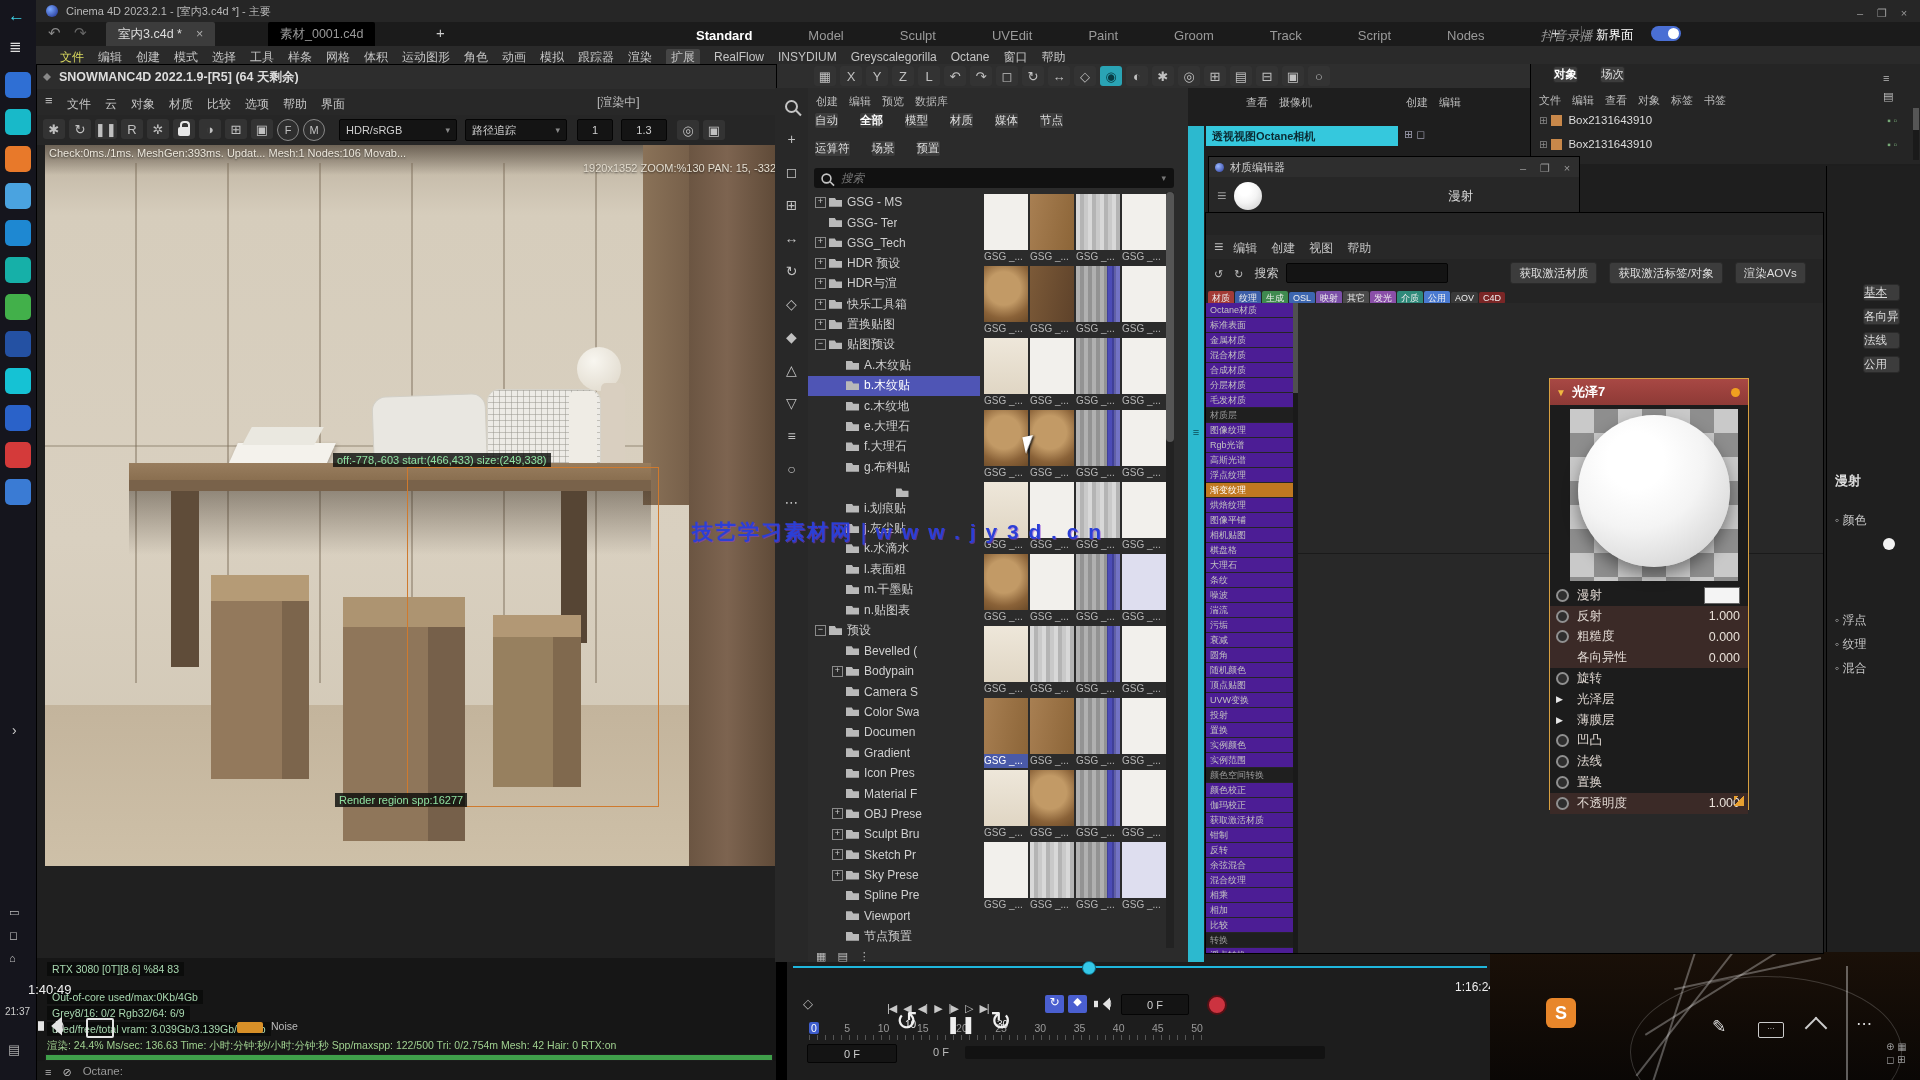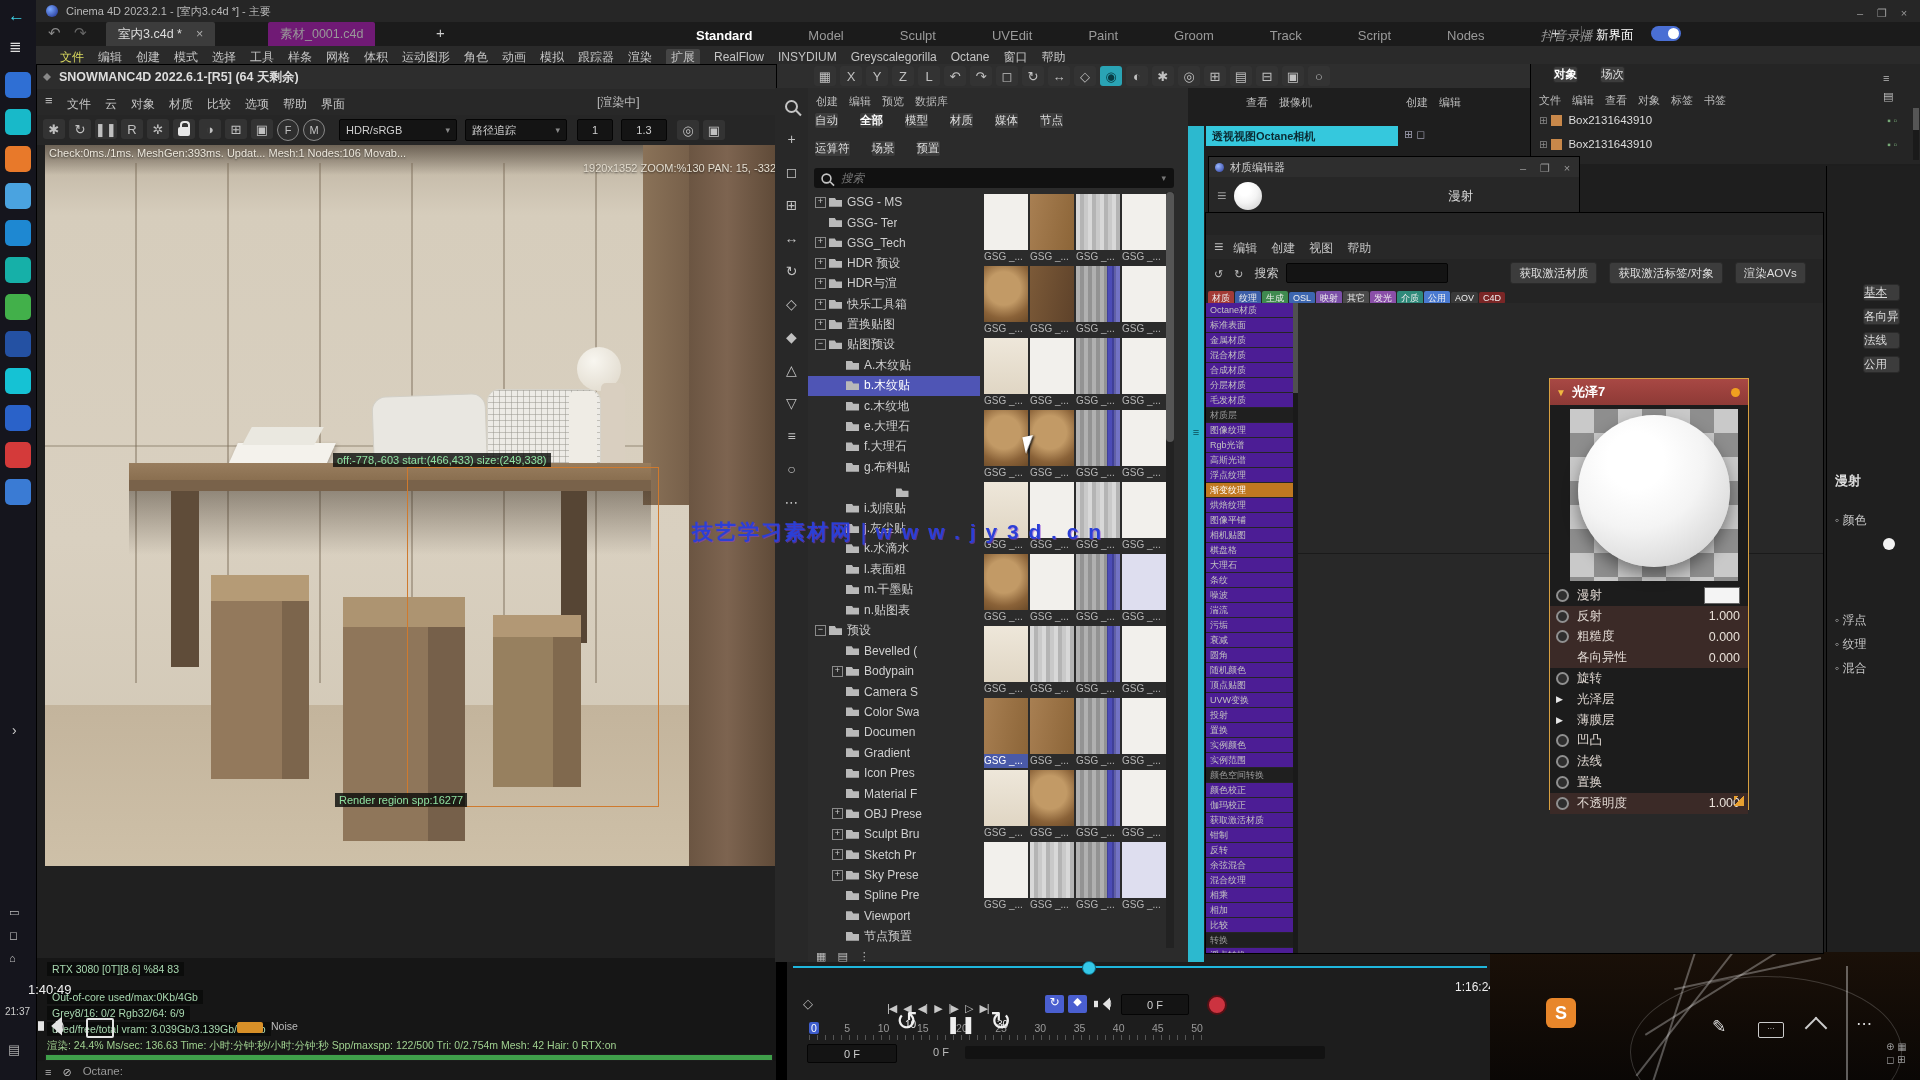--- a/index.html
+++ b/index.html
@@ -8,21 +8,21 @@
 
 .mi{display:inline-block;color:#c4c4c4;font-size:12px;margin-right:14px;cursor:default;white-space:nowrap;}
 .mi.ylw{color:#d8d85e;}
 .mi.boxed{background:#454545;padding:0 5px;border-radius:2px;}
 .mi.act{color:#fff;font-weight:bold;}
 .mi.ital{font-style:italic;}
 .lay .mi{margin-right:56px;color:#9a9a9a;font-size:13px;}
 .lay .mi.act{color:#fff;}
 .smenu .mi{font-size:11px;margin-right:11px;color:#bbb;}
 .tab{display:inline-flex;align-items:center;height:24px;padding:0 12px;font-size:12.5px;color:#ddd;background:#3c3c3c;margin-right:6px;border-radius:2px 2px 0 0;}
-.tab.inactive{background:#701a75;color:#999;}
+.tab.inactive{background:#000000;color:#999;}
 .ticon{width:22px;height:20px;display:inline-flex;align-items:center;justify-content:center;color:#c0c0c0;font-size:13px;background:#333;border-radius:3px;margin-right:4px;flex:none;}
 .ticon.hl{background:#2aa4b5;color:#083;color:#073b42;}
 .ticon.rnd{border-radius:50%;width:20px;font-size:11px;border:1px solid #888;background:#2e2e2e;}
 .vt .ticon{margin:0 0 13px 0;background:transparent;font-size:14px;}
 .chipbar .chip{display:inline-block;color:#eee;font-size:9px;padding:1px 4px;margin:0 1px 0 0;border-radius:2px;}
 
 .trow{display:flex;align-items:center;height:20.4px;color:#cfcfcf;font-size:12px;white-space:nowrap;overflow:hidden;}
 .trow.tsel{background:#4f55b5;color:#fff;}
 .texp{width:9px;height:9px;border:1px solid #8a8a8a;color:#ccc;font-size:9px;line-height:7px;text-align:center;margin:0 3px;flex:none;background:#2a2a2a;}
 .tfold{width:13px;height:9px;background:#b9b9b9;margin-right:5px;flex:none;clip-path:polygon(0 0,45% 0,55% 25%,100% 25%,100% 100%,0 100%);}
@@ -154,21 +154,21 @@
       <div class="ticon">▤</div>
       <div class="ticon">⊟</div>
       <div class="ticon">▣</div>
       <div class="ticon">○</div>
     </div>
 </div>
 
 <div class="abs" style="left:36px;top:64px;width:739px;height:1016px;background:#202020;border:1px solid #000;z-index:10;">
   <div class="abs" style="left:0;top:0;width:739px;height:24px;background:#2d2d2d;">
     <div class="abs" style="left:6px;top:8px;width:8px;height:8px;background:#888;clip-path:polygon(50% 0,100% 50%,50% 100%,0 50%);"></div>
-    <div class="abs" style="left:22px;top:4px;color:#ddd;font-size:12.5px;font-weight:bold;white-space:nowrap;">SNOWMANC4D   2022.6.1-[R5] (64 天剩余)</div>
+    <div class="abs" style="left:22px;top:4px;color:#ddd;font-size:12.5px;font-weight:bold;white-space:nowrap;">SNOWMANC4D   2022.1.9-[R5] (64 天剩余)</div>
   </div>
   <div class="abs" style="left:0;top:24px;width:739px;height:26px;background:#282828;">
     <div class="abs" style="left:8px;top:4px;color:#bbb;font-size:13px;">≡</div>
     <div class="abs" style="left:30px;top:5px;white-space:nowrap;"><div class="mi" style="display: inline-block;">文件</div><div class="mi" style="display: inline-block;">云</div><div class="mi" style="display: inline-block;">对象</div><div class="mi" style="display: inline-block;">材质</div><div class="mi" style="display: inline-block;">比较</div><div class="mi" style="display: inline-block;">选项</div><div class="mi" style="display: inline-block;">帮助</div><div class="mi" style="display: inline-block;">界面</div></div>
     <div class="abs" style="left:560px;top:5px;color:#bbb;font-size:12px;">[渲染中]</div>
   </div>
   <div class="abs" style="left:0;top:50px;width:739px;height:30px;background:#262626;display:flex;align-items:center;padding-left:6px;box-sizing:border-box;">
     <div style="display:flex;">
         <div class="ticon">✱</div>
         <div class="ticon">↻</div>

